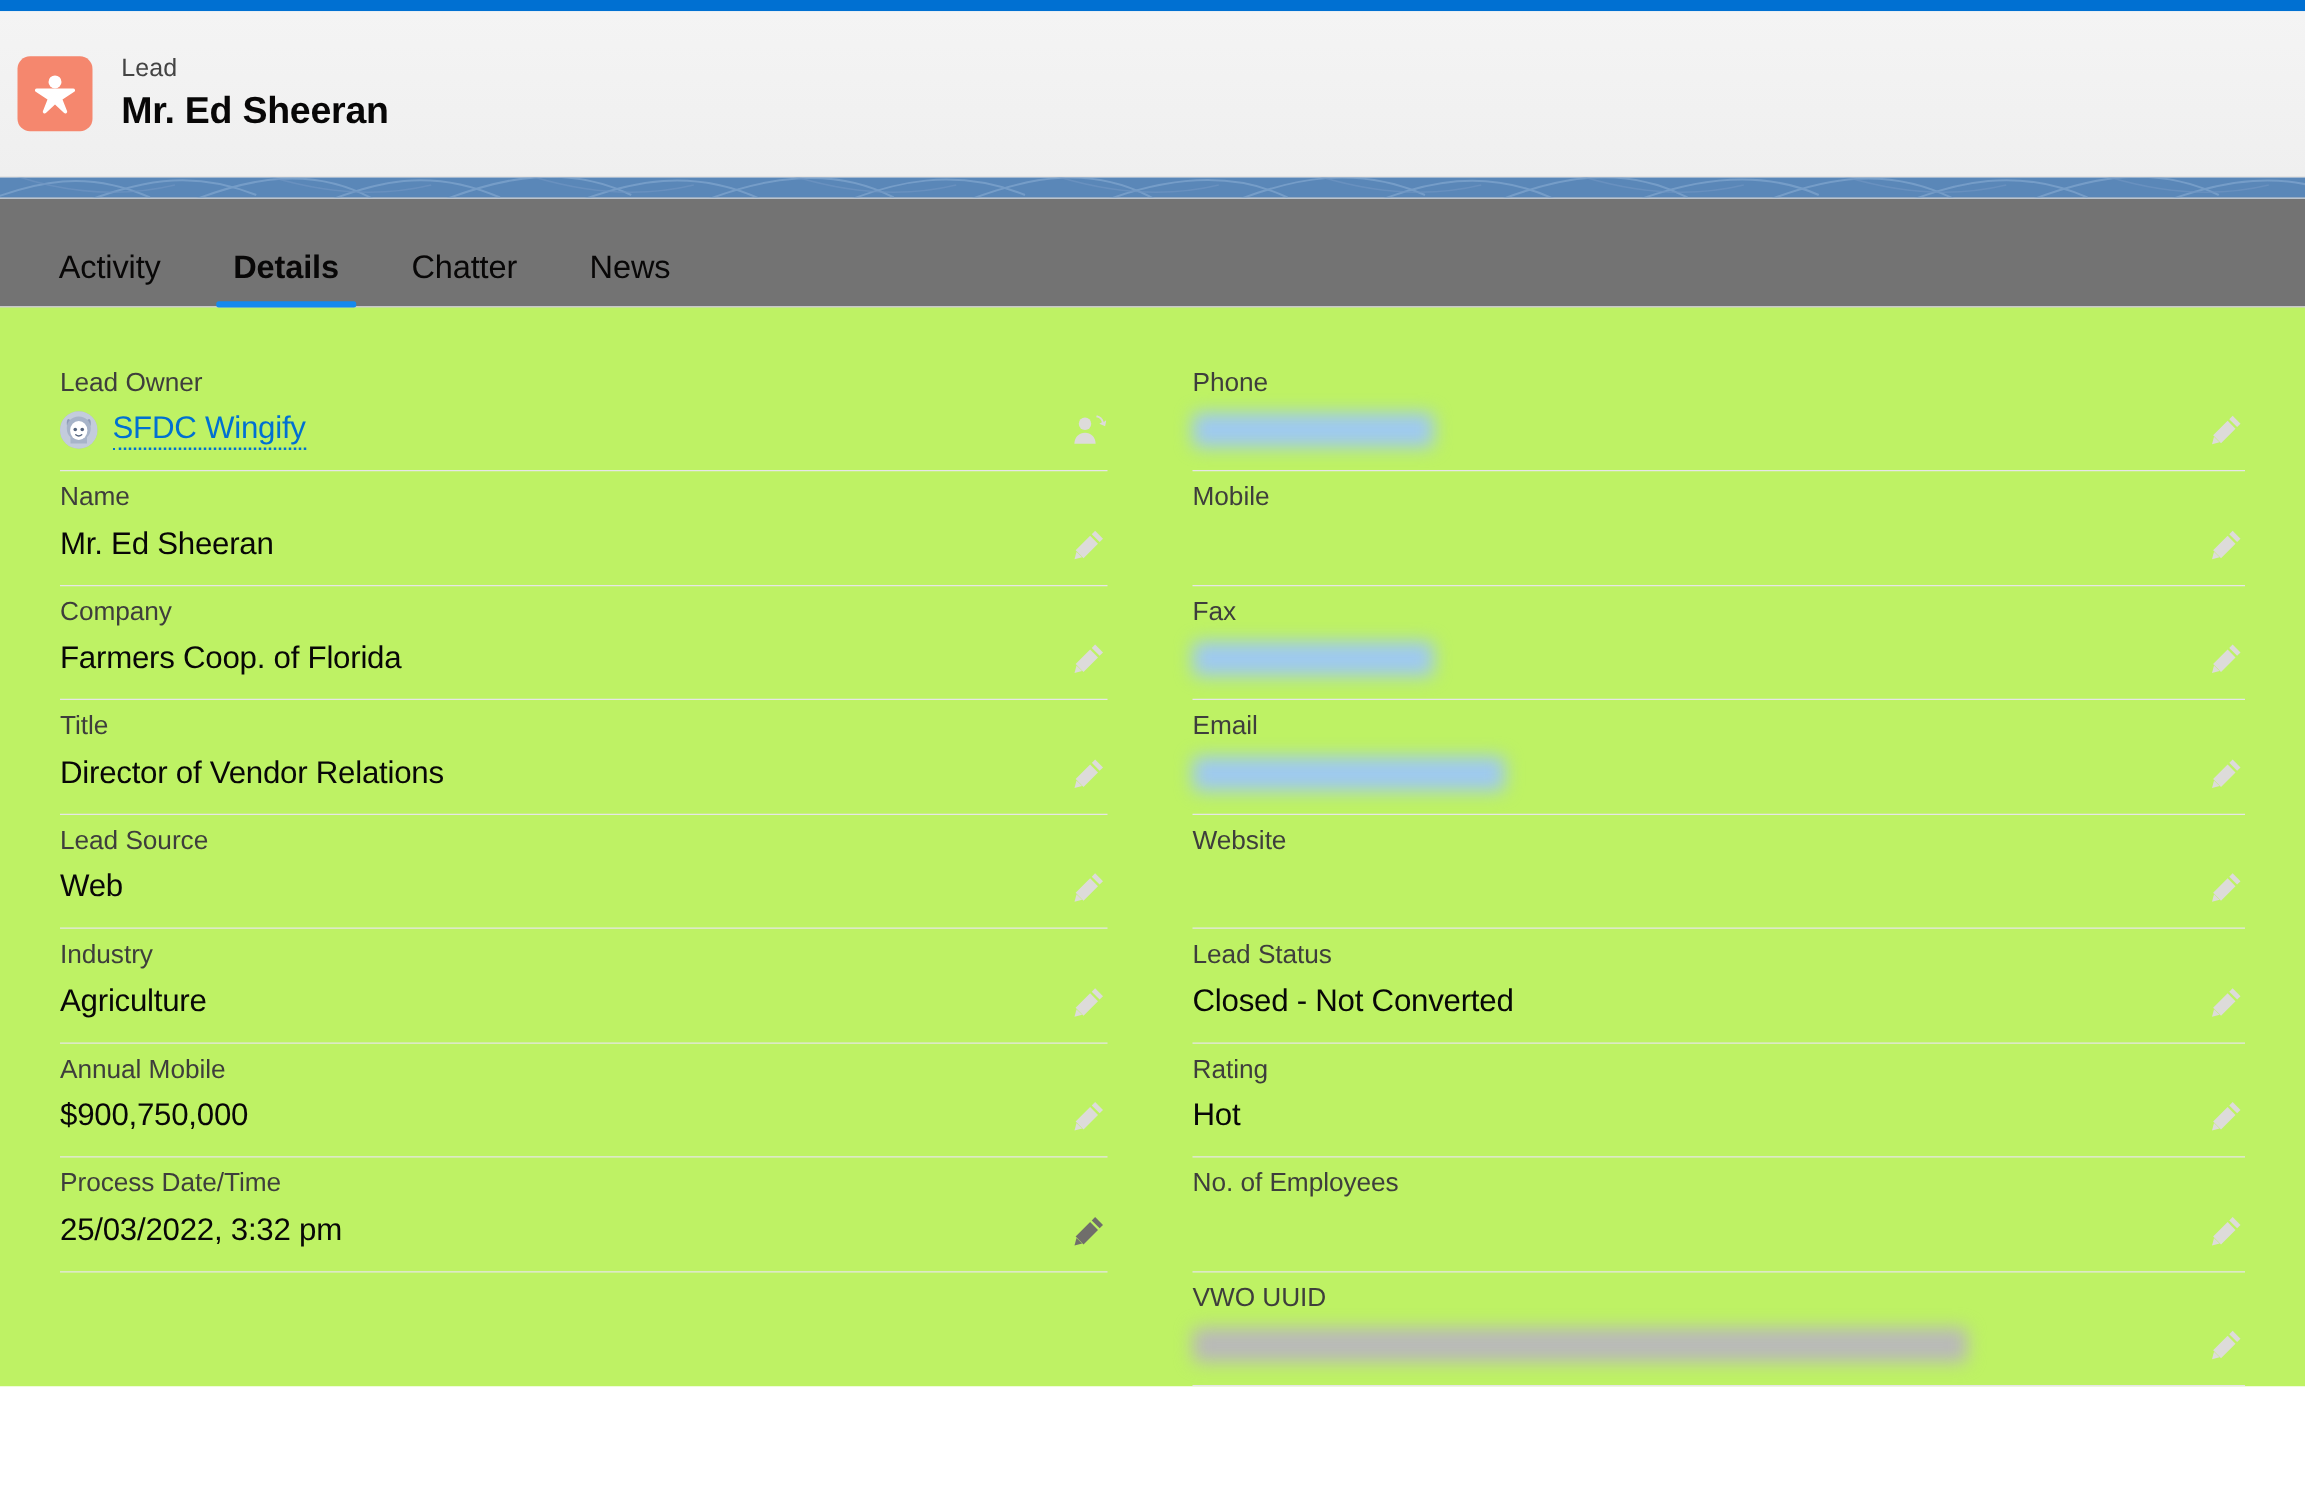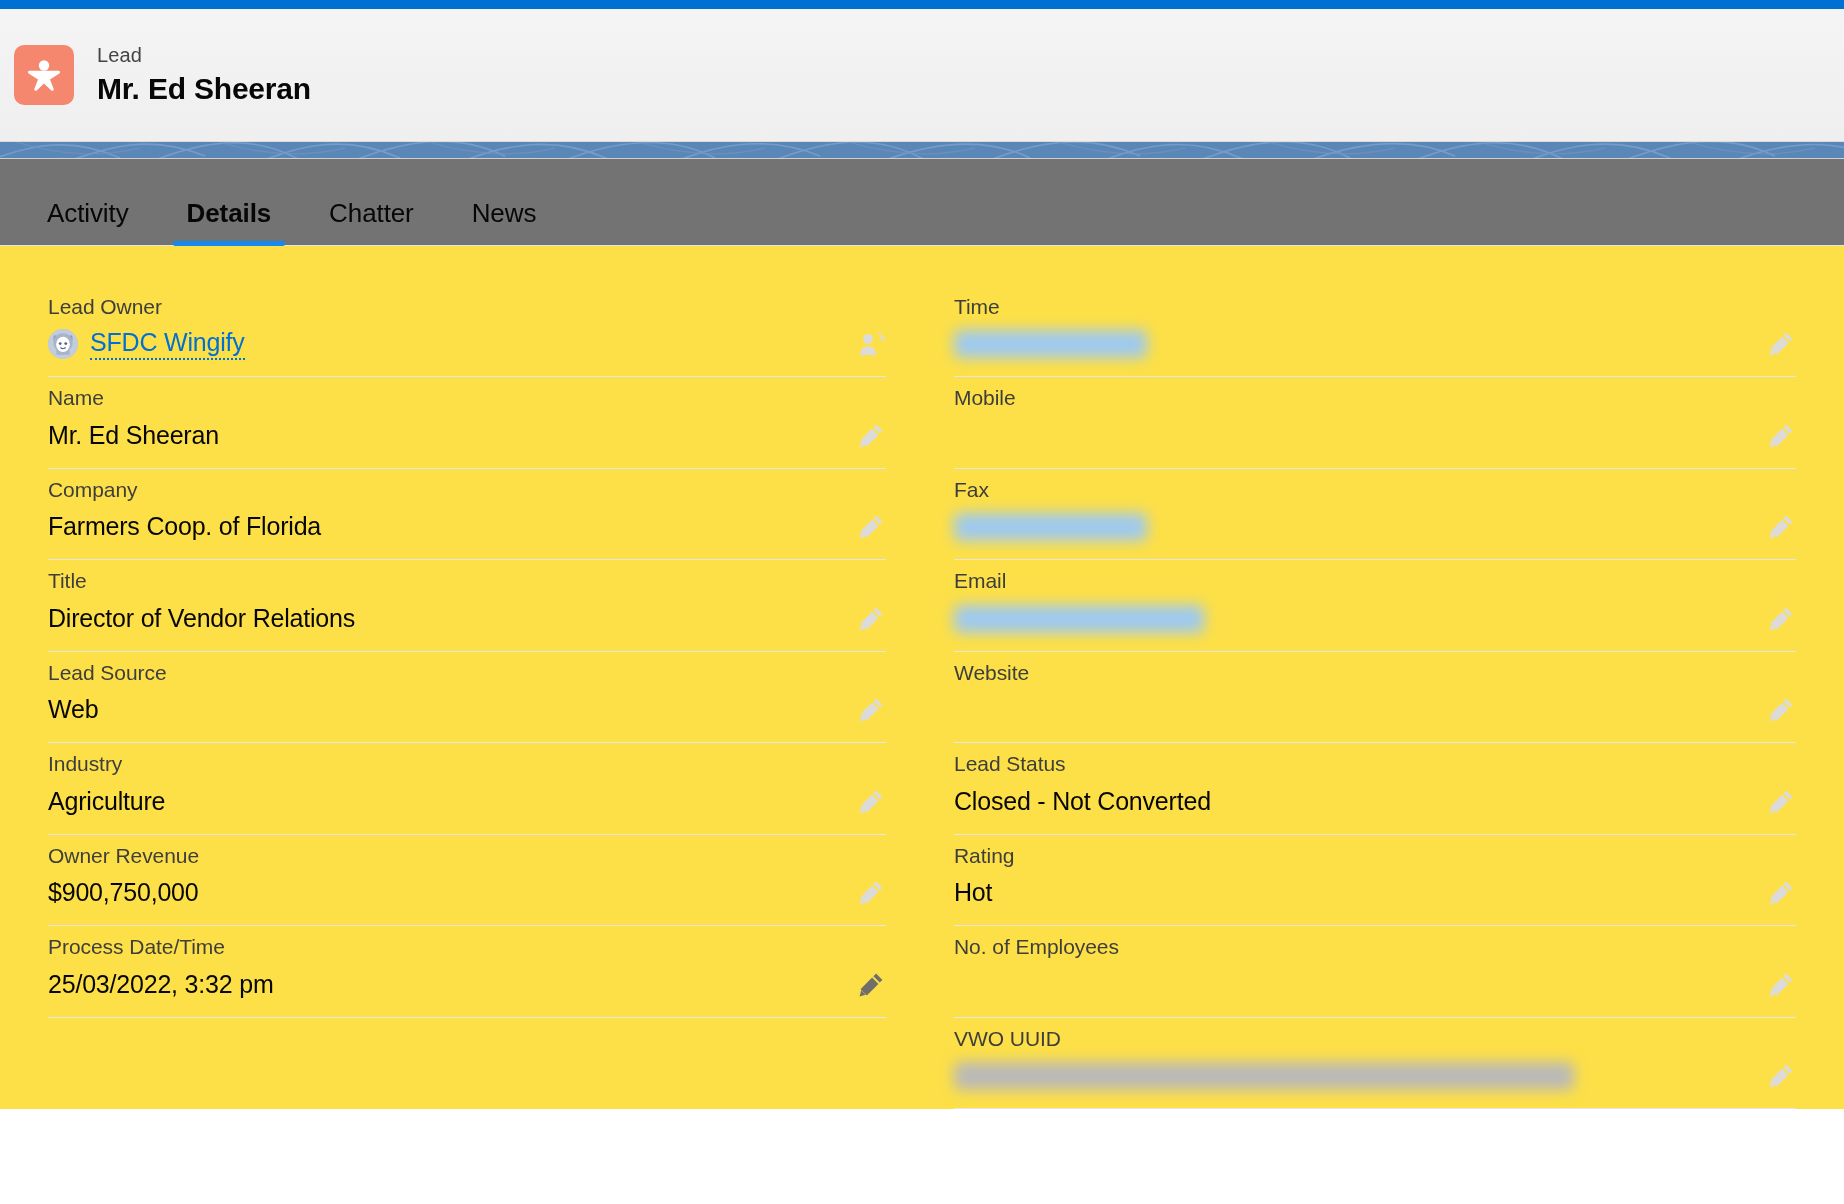--- a/index.html
+++ b/index.html
@@ -76,21 +76,21 @@
     left: -14px; right: -14px; bottom: -1px;
     height: 5px;
     background: #1589ee;
     border-radius: 2px;
   }
 
   
   .details {
     display: flex;
     padding: 40px 0 0 0;
-    background: #fde047;
+    background: #bef264;
   }
   .col {
     flex: 1 1 50%;
     padding: 0 0 0 0;
   }
   .col.left { padding-left: 48px; padding-right: 36px; }
   .col.right { padding-left: 32px; padding-right: 48px; }
 
   .field {
     border-bottom: 1px solid #e6e6e6;
@@ -338,21 +338,21 @@
                 <g class="ic-light">
                   <path d="M19.1 2.6 l6.3 6.3 -2.7 2.7 -6.3 -6.3z"></path>
                   <path d="M15.1 6.6 l6.3 6.3 -11.6 11.6 -6.3 -6.3z"></path>
                   <path d="M2.6 25.4 l1.6 -6.1 4.5 4.5z"></path>
                 </g>
               </svg>
             </span>
           </div>
         </div>
         <div class="field">
-          <div class="field-label">Owner Revenue</div>
+          <div class="field-label">Annual Mobile</div>
           <div class="field-value-row">
             <div class="field-value">$900,750,000</div>
             <span class="field-action">
               <svg width="28" height="28" viewBox="0 0 28 28" aria-hidden="true">
                 <g class="ic-light">
                   <path d="M19.1 2.6 l6.3 6.3 -2.7 2.7 -6.3 -6.3z"></path>
                   <path d="M15.1 6.6 l6.3 6.3 -11.6 11.6 -6.3 -6.3z"></path>
                   <path d="M2.6 25.4 l1.6 -6.1 4.5 4.5z"></path>
                 </g>
               </svg>
@@ -370,21 +370,21 @@
                   <path d="M15.1 6.6 l6.3 6.3 -11.6 11.6 -6.3 -6.3z"></path>
                   <path d="M2.6 25.4 l1.6 -6.1 4.5 4.5z"></path>
                 </g>
               </svg>
             </span>
           </div>
         </div>
       </div>
     <div class="col right" id="col-right">
         <div class="field">
-          <div class="field-label">Time</div>
+          <div class="field-label">Phone</div>
           <div class="field-value-row">
             <span class="redacted link" style="width: 193px;"></span>
             <span class="field-action">
               <svg width="28" height="28" viewBox="0 0 28 28" aria-hidden="true">
                 <g class="ic-light">
                   <path d="M19.1 2.6 l6.3 6.3 -2.7 2.7 -6.3 -6.3z"></path>
                   <path d="M15.1 6.6 l6.3 6.3 -11.6 11.6 -6.3 -6.3z"></path>
                   <path d="M2.6 25.4 l1.6 -6.1 4.5 4.5z"></path>
                 </g>
               </svg>

